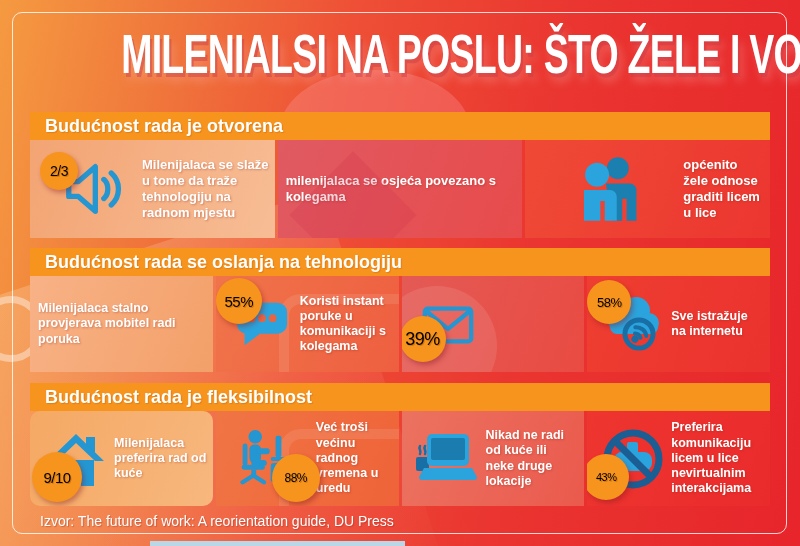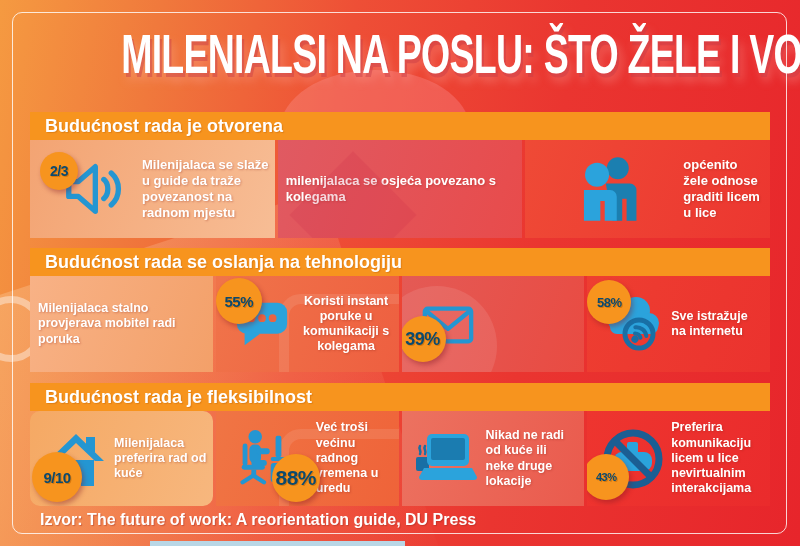--- a/index.html
+++ b/index.html
@@ -29,42 +29,42 @@
   .row{display:flex;gap:3px;}
   .row.r1{height:98px;margin-bottom:10px;}
   .row.r2{height:96px;margin-bottom:11px;}
   .row.r3{height:95px;}
   .panel{flex:1;display:flex;align-items:center;position:relative;overflow:hidden;
     padding:4px 6px 4px 8px;box-sizing:border-box;}
   .p-a1{background:linear-gradient(110deg,#f3a473,#f7bd95);}
   .p-b1{background:linear-gradient(110deg,#e05a62,#e84b4b);}
   .p-c1{background:linear-gradient(110deg,#ef4a36,#ec3630);}
   .p-a2{background:linear-gradient(110deg,#f8b286,#f3a069);}
-  .p-m2{background:linear-gradient(110deg,#f0744a,#ee5f40);text-align:center;}
+  .p-m2{background:linear-gradient(110deg,#f0744a,#ee5f40);}
   .p-d2{background:linear-gradient(110deg,#e45a55,#e94b42);}
   .p-c2{background:linear-gradient(110deg,#ee3e31,#eb322e);}
   .p-a3{background:linear-gradient(110deg,#f5a964,#f7b77e);border-radius:10px;}
   .p-m3{background:linear-gradient(110deg,#f07544,#ef6339);}
   .p-s3{background:linear-gradient(110deg,#ec7260,#ea5a4d);}
   .p-c3{background:linear-gradient(110deg,#ee352f,#ea2b2c);}
   .deco{position:absolute;pointer-events:none;}
   .deco.rrect{border:10px solid rgba(255,255,255,0.10);border-radius:22px;width:130px;height:110px;right:-30px;top:18px;}
   .deco.circ{width:120px;height:120px;border-radius:50%;background:rgba(255,255,255,0.10);left:-25px;top:10px;}
   .deco.tri{width:90px;height:90px;background:rgba(200,40,70,0.18);transform:rotate(45deg);left:30px;top:30px;}
   .iconzone{position:relative;height:100%;flex-shrink:0;display:flex;align-items:center;justify-content:center;}
   .iz-lg{width:104px;}
   .iz-sm{width:76px;}
   .iz-shift{width:150px;}
-  .badge{position:absolute;border-radius:50%;background:#F7941E;color:#0c4a6e;font-weight:700;
+  .badge{position:absolute;border-radius:50%;background:#F7941E;color:#000000;font-weight:400;
     display:flex;align-items:center;justify-content:center;letter-spacing:-0.5px;
     box-shadow:2px 3px 5px rgba(130,25,35,0.4);text-shadow:1px 1px 0 rgba(190,100,0,0.6);z-index:3;}
   .txt{color:#fff;font-weight:600;font-size:13px;line-height:1.22;
     text-shadow:1px 1px 2px rgba(150,40,30,0.35);}
   .r2 .txt,.r3 .txt{font-size:12.5px;}
-  .footer{position:absolute;left:40px;bottom:17px;color:#fff;font-size:16px;font-weight:700;
+  .footer{position:absolute;left:40px;bottom:17px;color:#fff;font-size:14px;font-weight:400;
     text-shadow:1px 1px 1px rgba(150,40,30,0.4);}
   svg{display:block;}
 </style>
 </head>
 <body>
 
 <div class="canvas">
   <div class="bg-diag"></div>
   <div class="bg-circle-title"></div>
   <div class="bg-ring"></div>
@@ -84,21 +84,21 @@
         <div class="iconzone iz-lg">
           <span>
             <svg width="68" height="68" viewBox="0 0 64 64">
               <path d="M12 25 h9 l16 -14 v42 l-16 -14 h-9 z" fill="none" stroke="#2496D2" stroke-width="5" stroke-linejoin="round"></path>
               <path d="M45 23 c5 4 5 14 0 18" fill="none" stroke="#2496D2" stroke-width="5" stroke-linecap="round"></path>
               <path d="M52 17 c9 8 9 22 0 30" fill="none" stroke="#2496D2" stroke-width="5" stroke-linecap="round"></path>
             </svg>
           </span>
           <div class="badge" style="width:38px;height:38px;font-size:14px;top:8px;left:2px;">2/3</div>
         </div>
-        <div class="txt">Milenijalaca se slaže u guide da traže povezanost na radnom mjestu</div>
+        <div class="txt">Milenijalaca se slaže u tome da traže tehnologiju na radnom mjestu</div>
       </div>
 
       <div class="panel p-b1">
         <div class="deco tri"></div>
         <div class="txt">milenijalaca se osjeća povezano s kolegama</div>
       </div>
 
       <div class="panel p-c1">
         <div class="iconzone iz-shift">
           <span>
@@ -211,21 +211,21 @@
                 <rect x="12" y="18" width="5" height="23" rx="2.5"></rect>
                 <rect x="11" y="40" width="24" height="5" rx="2.5"></rect>
                 <rect x="21" y="45" width="5" height="8"></rect>
                 <path d="M12 58 l11 -7 l11 7" stroke="#2496D2" stroke-width="4.5" fill="none" stroke-linecap="round"></path>
                 <rect x="46" y="10" width="6" height="22" rx="2"></rect>
                 <rect x="41" y="32" width="16" height="4" rx="2"></rect>
                 <rect x="41" y="38" width="18" height="20" rx="3"></rect>
               </g>
             </svg>
           </span>
-          <div class="badge" style="width:48px;height:48px;font-size:21px;bottom:0px;right:-20px;">88%</div>
+          <div class="badge" style="width:48px;height:48px;font-size:12px;bottom:0px;right:-20px;">88%</div>
         </div>
         <div class="txt" style="padding-left:16px;">Već troši većinu radnog vremena u uredu</div>
       </div>
 
       <div class="panel p-s3">
         <div class="iconzone iz-sm">
           <span>
             <svg width="66" height="62" viewBox="0 0 66 62">
               <g stroke="#186FA5" stroke-width="2.5" fill="none" stroke-linecap="round">
                 <path d="M5 26 c2 -3 -2 -5 0 -8"></path>

